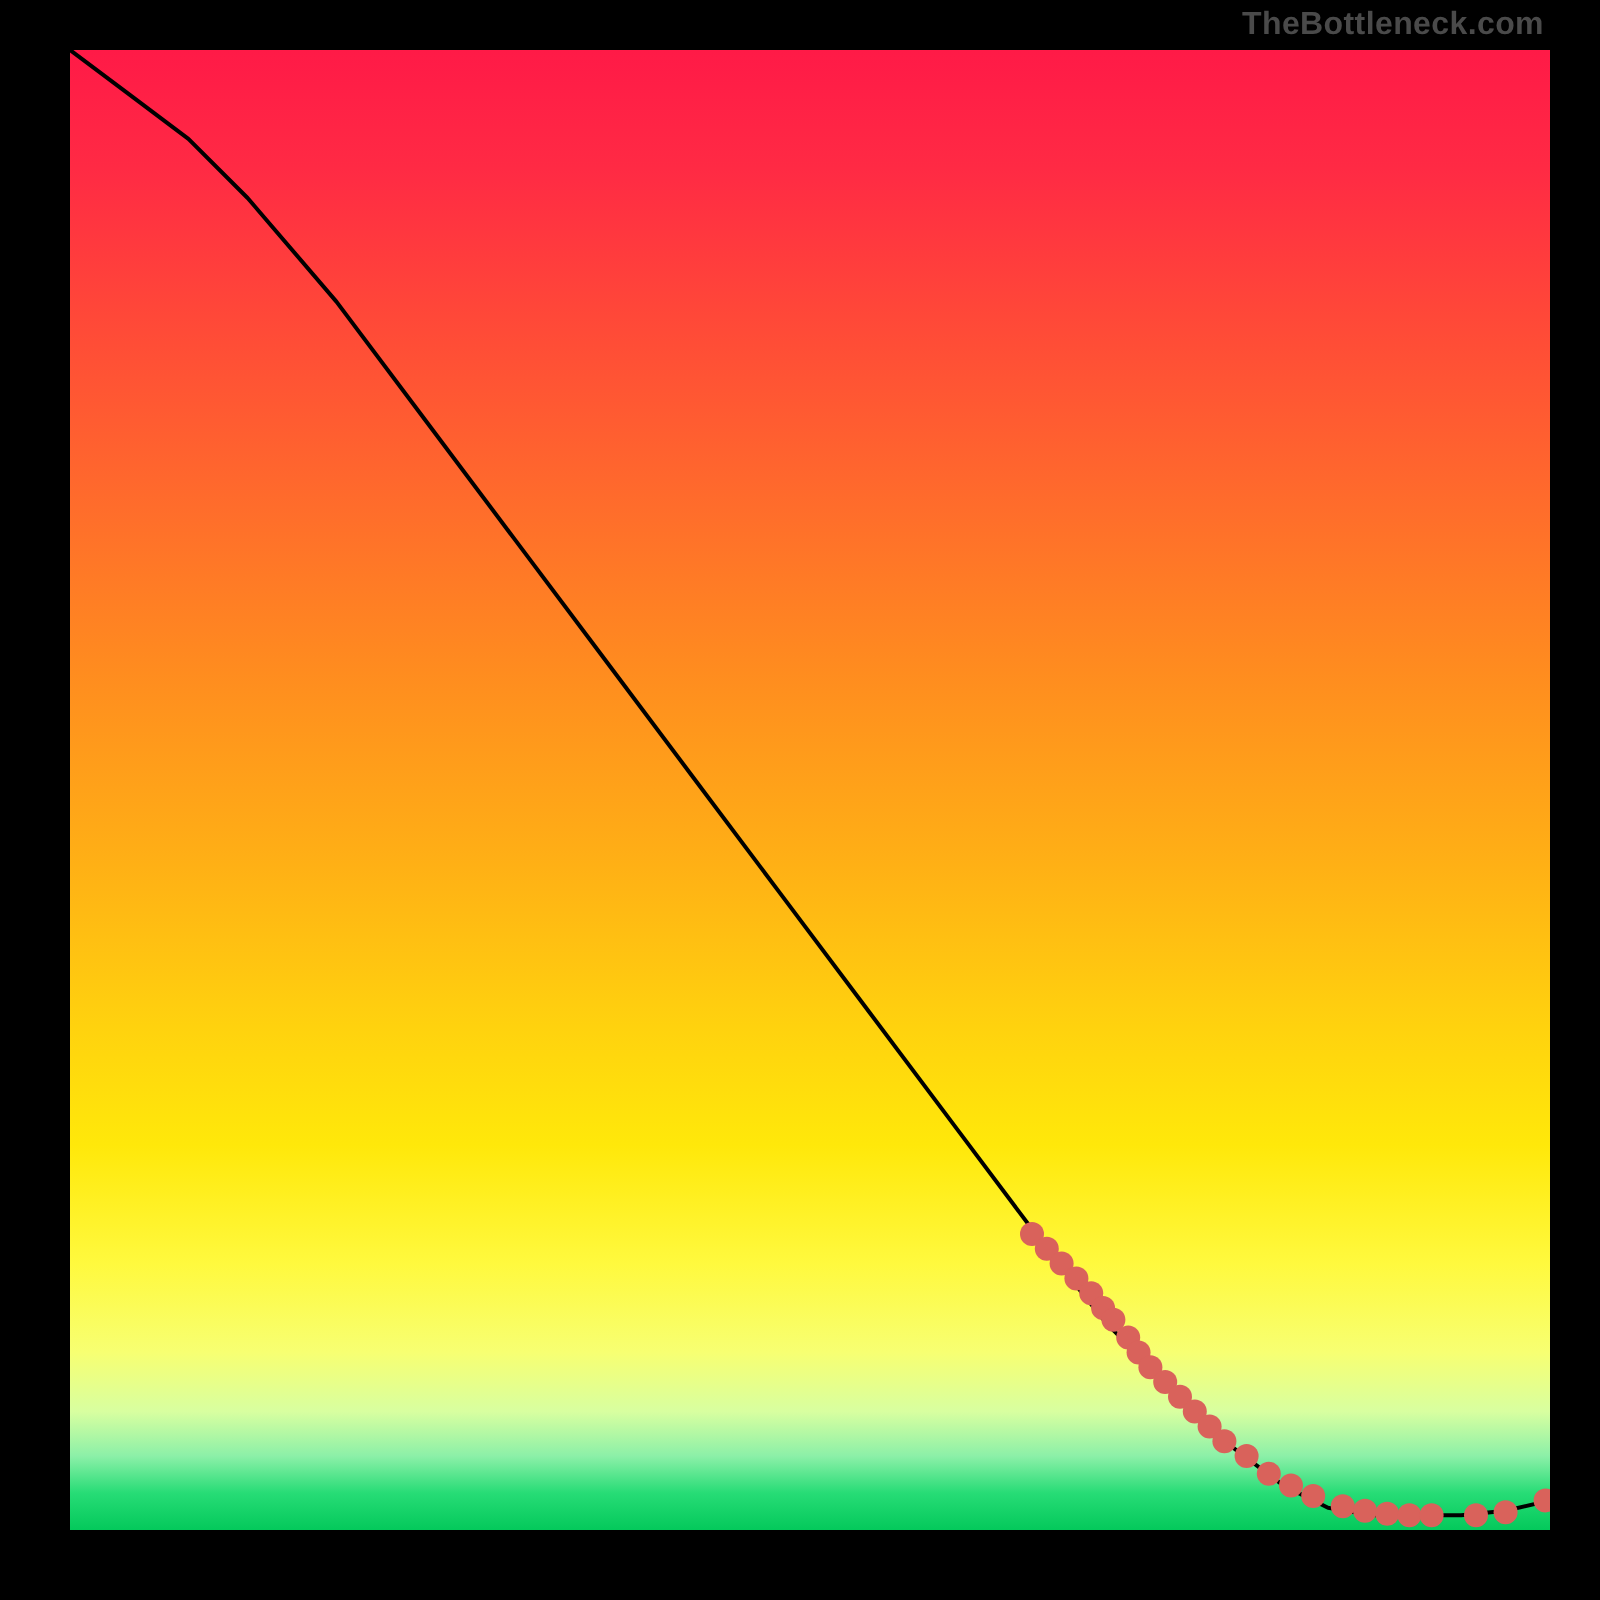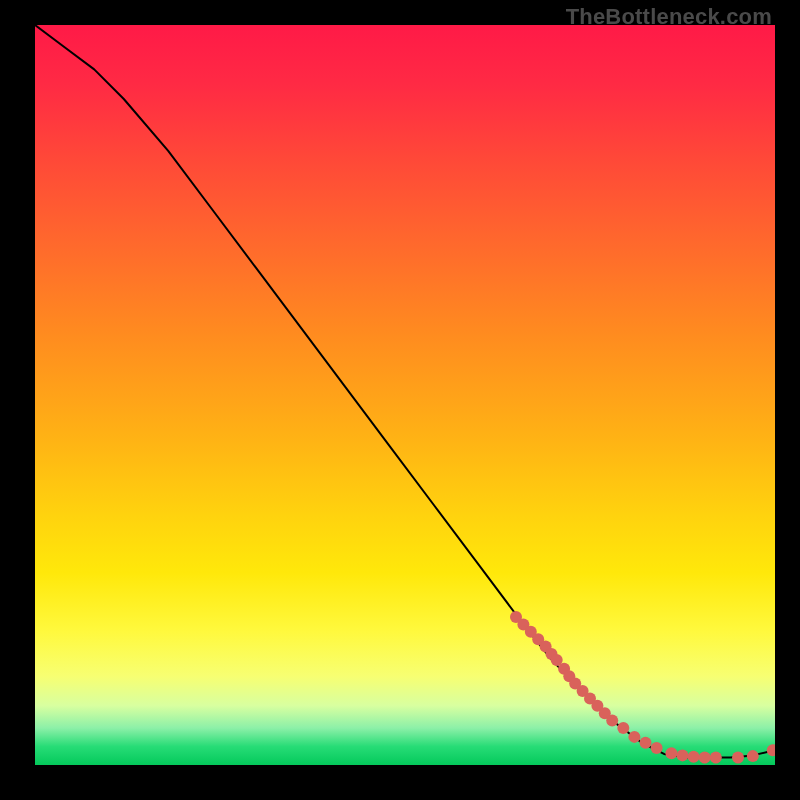--- a/index.html
+++ b/index.html
@@ -40,25 +40,24 @@
       #8cf0a8 95%,
       #27dc76 97.5%,
       #04c95b 100%
     );
   }
   .watermark {
     position: absolute;
     top: 4px;
     right: 28px;
     color: #4a4a4a;
-    font-size: 22px;
+    font-size: 16px;
     font-weight: 600;
     letter-spacing: 0.2px;
     user-select: none;
-    text-decoration: underline;
   }
   svg.overlay {
     position: absolute;
     left: 0;
     top: 0;
     width: 740px;
     height: 740px;
   }
 </style>
 </head>

